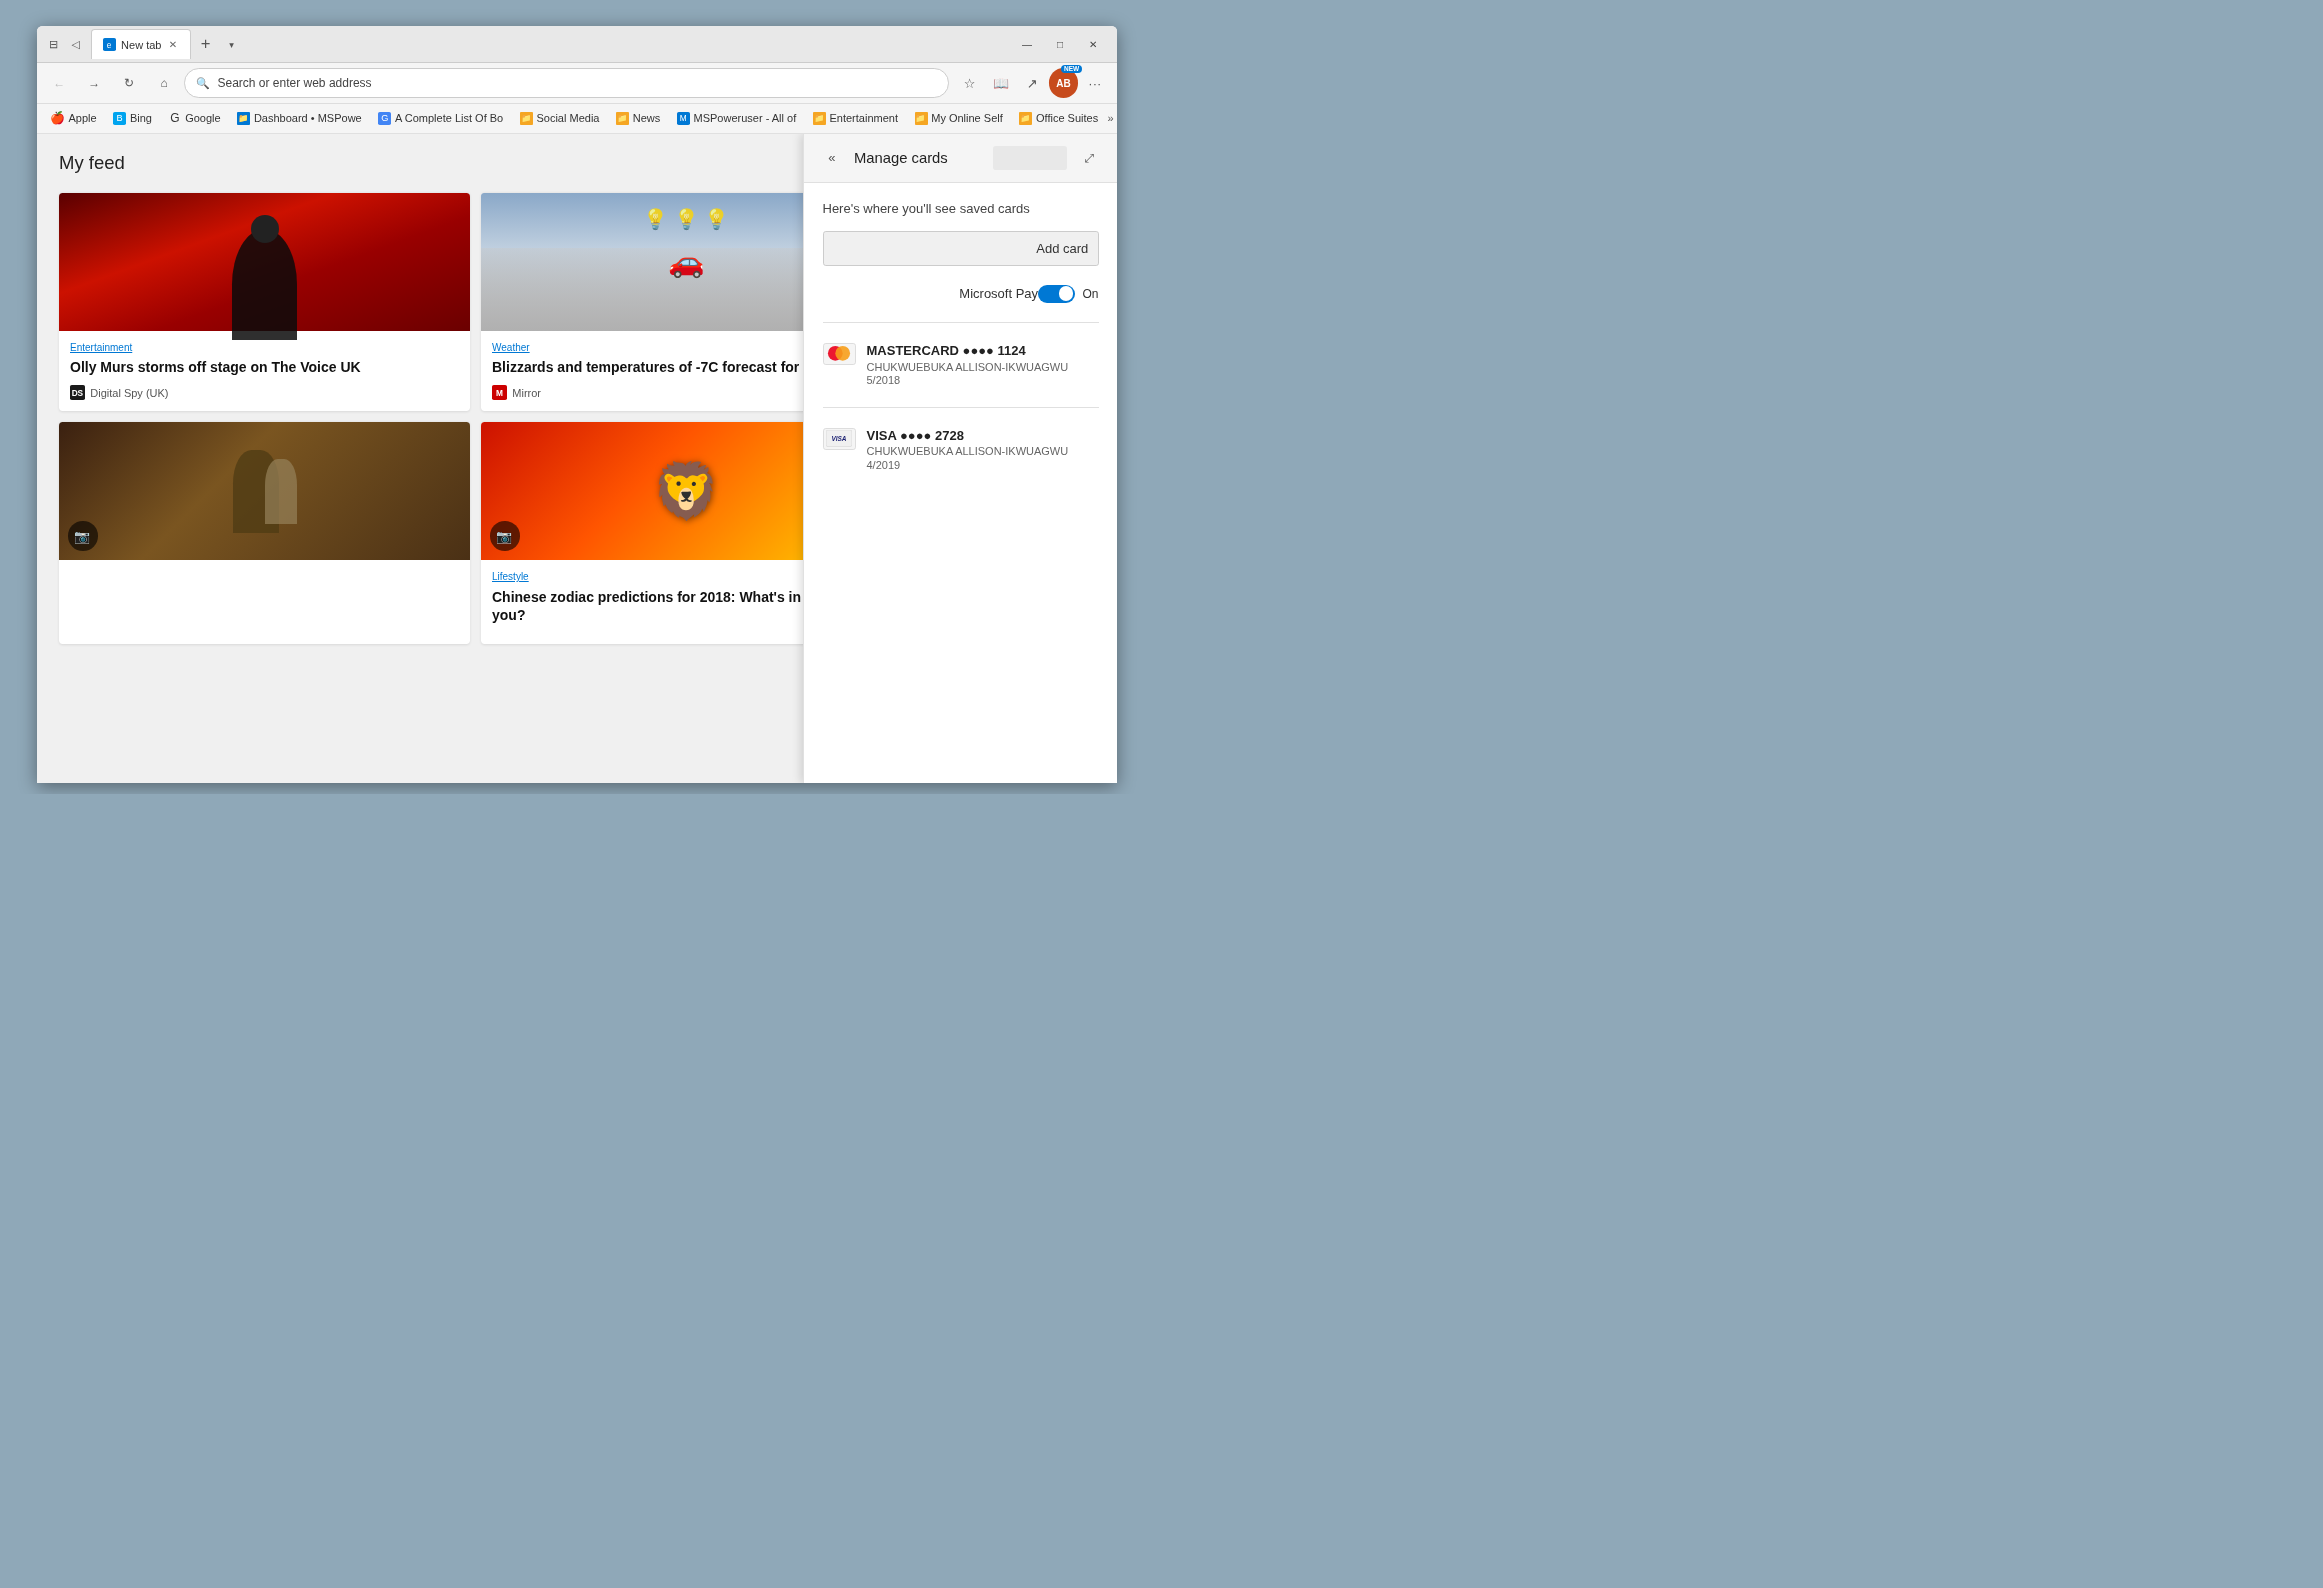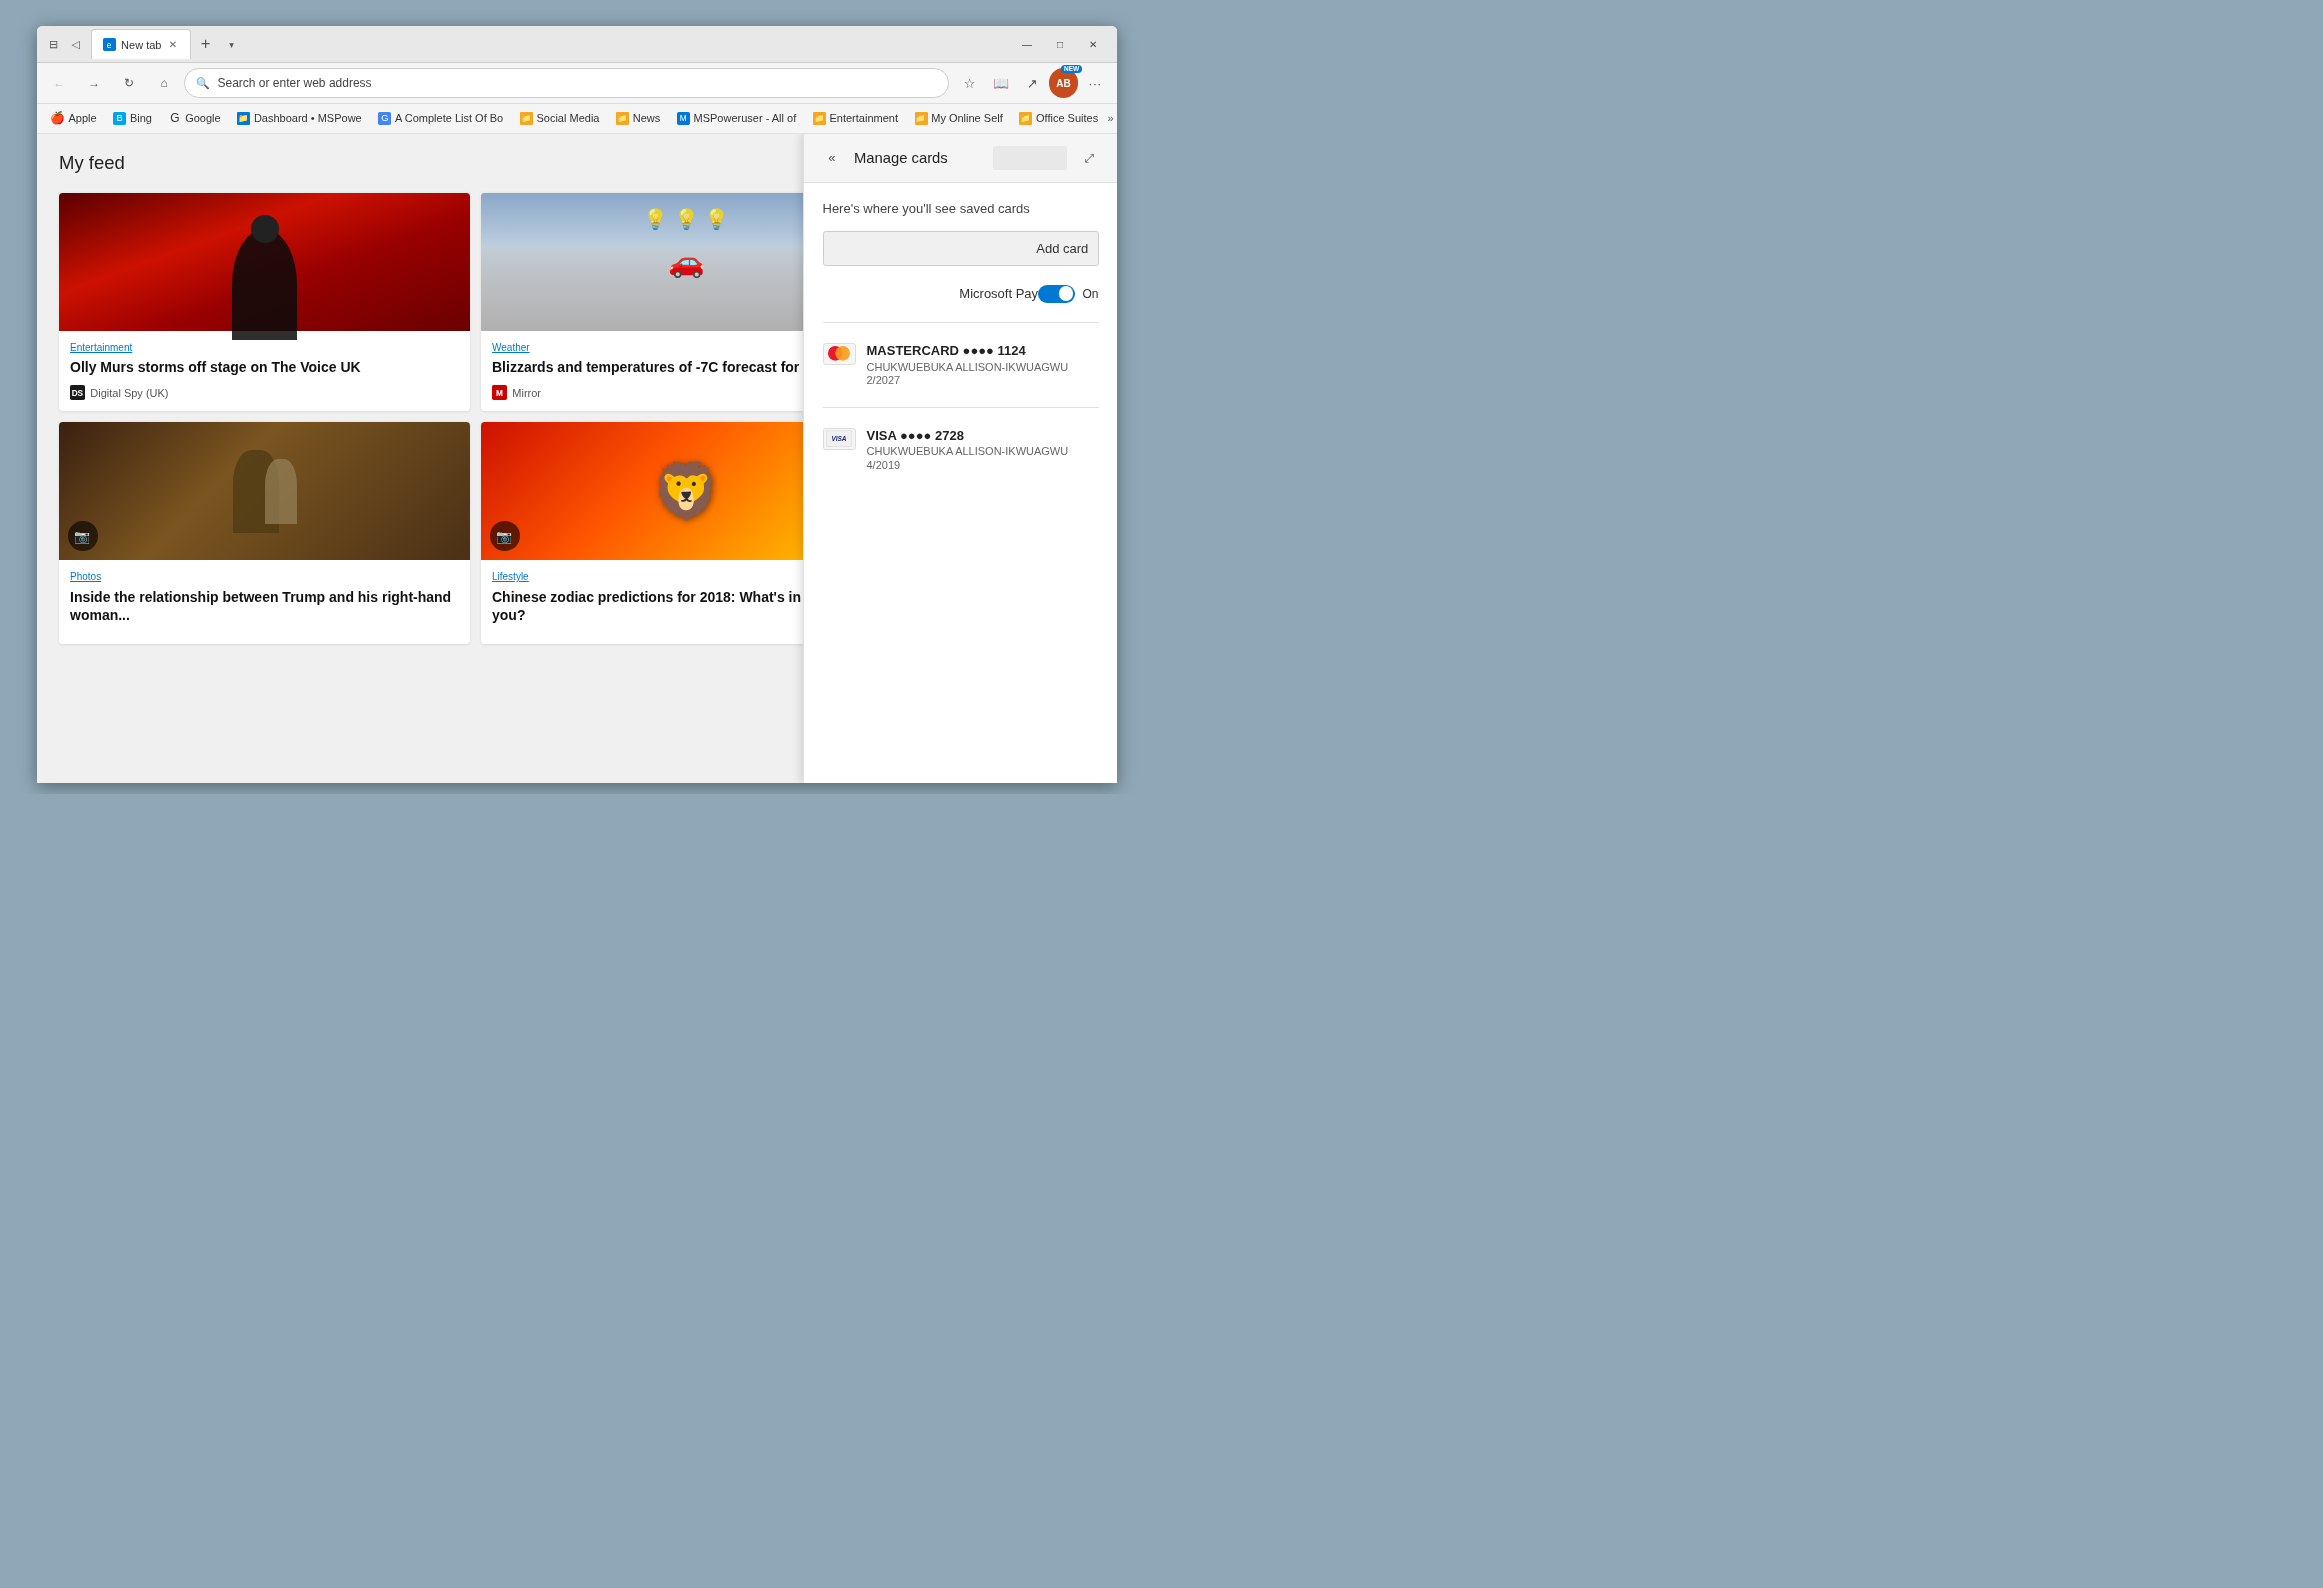--- a/index.html
+++ b/index.html
@@ -764,25 +764,20 @@
         </div>
 
         <div class="feed-card">
           <div class="card-img-placeholder img-photos" style="position:relative;">
             <div style="width:100%;height:100%;background:linear-gradient(135deg,#3a2010 0%,#7a5520 40%,#4a3015 100%);display:flex;align-items:center;justify-content:center;">
               <div style="width:46px;height:83px;background:rgba(80,60,20,0.8);border-radius:40% 40% 0 0;"></div>
               <div style="width:32px;height:65px;background:rgba(150,130,90,0.7);border-radius:40% 40% 0 0;margin-left:-14px;"></div>
             </div>
             <div class="card-camera-icon">📷</div>
           </div>
-          <div class="card-body">
-            <span class="card-category">Photos</span>
-            <div class="card-title">Inside the relationship between Trump and his right-hand woman...</div>
-            <div class="card-source"></div>
-          </div>
         </div>
 
         <div class="feed-card">
           <div class="card-img-placeholder img-lifestyle" style="position:relative;">
             <div style="width:100%;height:100%;background:linear-gradient(135deg,#cc1100 0%,#ff5500 40%,#ffaa00 80%,#ffdd00 100%);display:flex;align-items:center;justify-content:center;">
               <div style="font-size:55px;filter:drop-shadow(1.8px 1.8px 3.7px rgba(0,0,0,0.5));">🦁</div>
             </div>
             <div class="card-camera-icon">📷</div>
           </div>
           <div class="card-body">
@@ -870,21 +865,21 @@
         <div class="saved-card">
           <div class="card-icon">
             <svg width="26" height="16.6" viewBox="0 0 28 18">
               <circle cx="10" cy="9" r="8" fill="#eb001b" opacity="0.9"></circle>
               <circle cx="18" cy="9" r="8" fill="#f79e1b" opacity="0.9"></circle>
             </svg>
           </div>
           <div class="card-details">
             <div class="card-name">MASTERCARD ●●●● 1124</div>
             <div class="card-holder">CHUKWUEBUKA ALLISON-IKWUAGWU</div>
-            <div class="card-expiry">2/2027</div>
+            <div class="card-expiry">5/2018</div>
           </div>
         </div>
 
         <div class="card-divider"></div>
 
         <div class="saved-card">
           <div class="card-icon">
             <svg width="26" height="16.6" viewBox="0 0 28 18" style="font-size:18px">
               <rect width="28" height="18" rx="2" fill="#f0f0f0" stroke="#ddd"></rect>
               <text x="50%" y="55%" text-anchor="middle" dominant-baseline="middle" fill="#1a1f71" font-size="7" font-weight="bold" font-style="italic">VISA</text>

